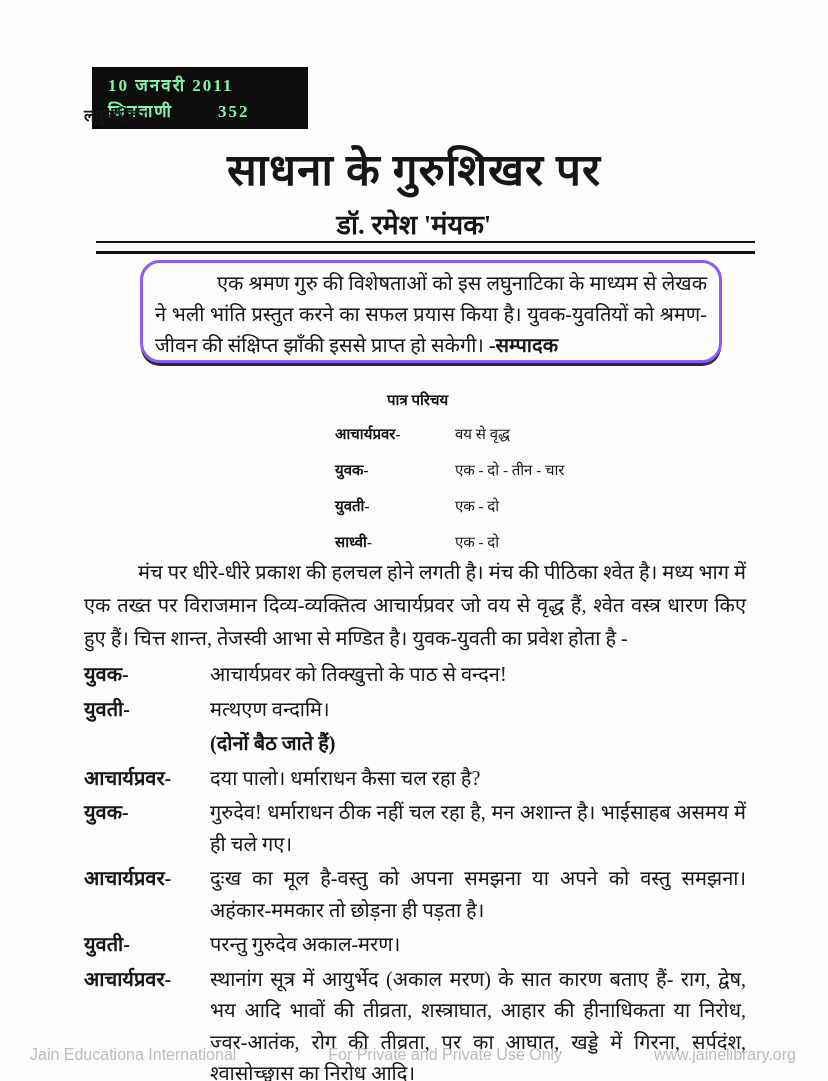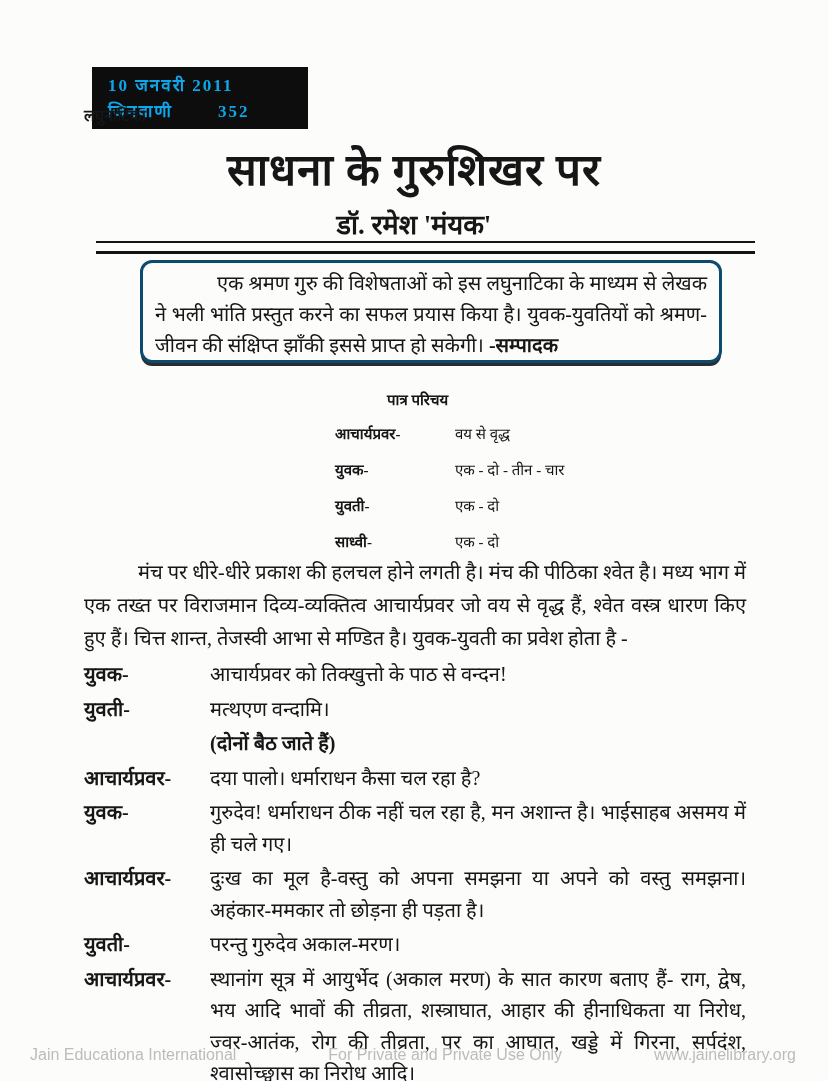--- a/index.html
+++ b/index.html
@@ -12,21 +12,21 @@
     color: #161616;
     font-family: "Liberation Serif", "DejaVu Sans", serif;
     overflow: hidden;
   }
   
   .stamp {
     position: absolute;
     left: 92px; top: 67px;
     width: 216px; height: 62px;
     background: #0d0d0d;
-    color: #0ea5e9;
+    color: #86efac;
     box-sizing: border-box;
     padding: 6px 10px 4px 16px;
     font-size: 17px;
     font-weight: bold;
     letter-spacing: 2px;
     line-height: 26px;
   }
   .stamp-row2 { display: flex; gap: 17px; }
   .stamp-issue { margin-left: 28px; }
   .genre {
@@ -56,22 +56,22 @@
     width: 659px; height: 8px;
     border-top: 2px solid #141414;
     border-bottom: 3px solid #141414;
   }
   
   .note-box {
     position: absolute;
     left: 140px; top: 260px;
     width: 582px; height: 103px;
     box-sizing: border-box;
-    border: 3px solid #0c4a6e;
-    border-radius: 12px;
+    border: 3px solid #8b5cf6;
+    border-radius: 20px;
     padding: 5px 12px 4px 12px;
     box-shadow: 0 4px 0 -1px #2c2c2c;
     background: #fcfcfb;
   }
   .note-text {
     margin: 0;
     font-size: 20px;
     line-height: 31px;
     text-align: justify;
     text-indent: 62px;

